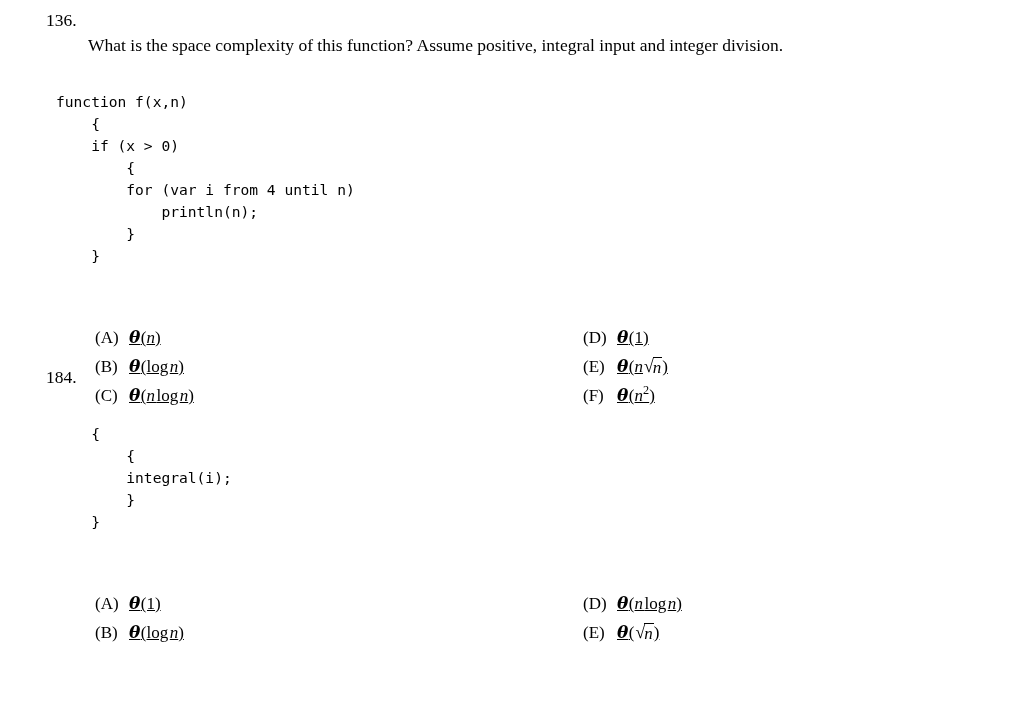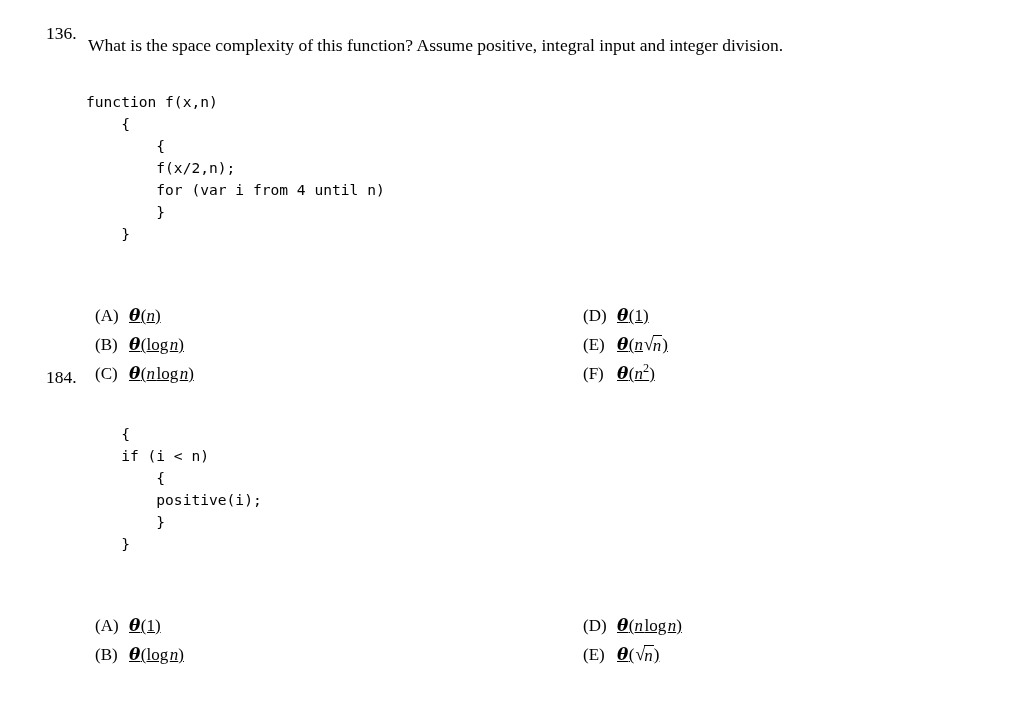--- a/index.html
+++ b/index.html
@@ -26,41 +26,41 @@
   .question {
     position: absolute;
     left: 0;
     width: 1024px;
   }
   #question-136 { top: 8px; }
   #question-137 { top: 365px; }
 
   .q-head {
     display: flex;
-    align-items: center;
+    align-items: flex-start;
     padding-left: 46px;
     font-size: 17.5px;
     line-height: 24px;
     white-space: nowrap;
   }
   .q-number {
     width: 42px;
     flex: 0 0 42px;
     text-align: left;
   }
   .q-text { flex: 0 1 auto; margin-top: 25px; }
   .mathit {
     font-style: italic;
     font-family: "Liberation Serif", "DejaVu Serif", serif;
   }
 
   
   .code-block {
     margin-top: 12px;
-    padding-left: 86px;
+    padding-left: 56px;
     font-family: "DejaVu Sans Mono", "Liberation Mono", monospace;
     font-size: 14.6px;
     line-height: 22px;
     white-space: pre;
     letter-spacing: 0px;
   }
   .code-line { white-space: pre; }
 
   
   .options {
@@ -132,21 +132,21 @@
 <div class="page">
 
   <section class="question" id="question-136">
 
     <div class="q-head">
       <span class="q-number">136.</span>
       <span class="q-text">What is the space complexity of this function?  Assume positive, integral input and integer division.</span>
     </div>
 
     <div class="code-block">
-<div class="code-line">function f(x,n)</div><div class="code-line">    {</div><div class="code-line">        {</div><div class="code-line">        f(x/2,n);</div><div class="code-line">        for (var i from 4 until n)</div><div class="code-line">        }</div><div class="code-line">    }</div>
+<div class="code-line">function f(x,n)</div><div class="code-line">    {</div><div class="code-line">    if (x &gt; 0)</div><div class="code-line">        {</div><div class="code-line">        for (var i from 4 until n)</div><div class="code-line">            println(n);</div><div class="code-line">        }</div><div class="code-line">    }</div>
     </div>
 
     <div class="options">
 
       <div class="opt opt-col-left opt-row-0">
         <span class="opt-label">(A)</span>
         <span class="opt-value"><span class="theta">θ</span><span class="roman">(</span><span class="var">n</span><span class="roman">)</span></span>
       </div>
 
       <div class="opt opt-col-left opt-row-1">
@@ -177,21 +177,21 @@
     </div>
   </section>
 
   <section class="question" id="question-137">
 
     <div class="q-head">
       <span class="q-number">184.</span>
     </div>
 
     <div class="code-block">
-<div class="code-line">    {</div><div class="code-line">    if (i &lt; n)</div><div class="code-line">        {</div><div class="code-line">        positive(i);</div><div class="code-line">        }</div><div class="code-line">    }</div>
+<div class="code-line">    {</div><div class="code-line">        {</div><div class="code-line">        integral(i);</div><div class="code-line">        }</div><div class="code-line">    }</div>
     </div>
 
     <div class="options">
 
       <div class="opt opt-col-left opt-row-0">
         <span class="opt-label">(A)</span>
         <span class="opt-value"><span class="theta">θ</span><span class="roman">(1)</span></span>
       </div>
 
       <div class="opt opt-col-left opt-row-1">

